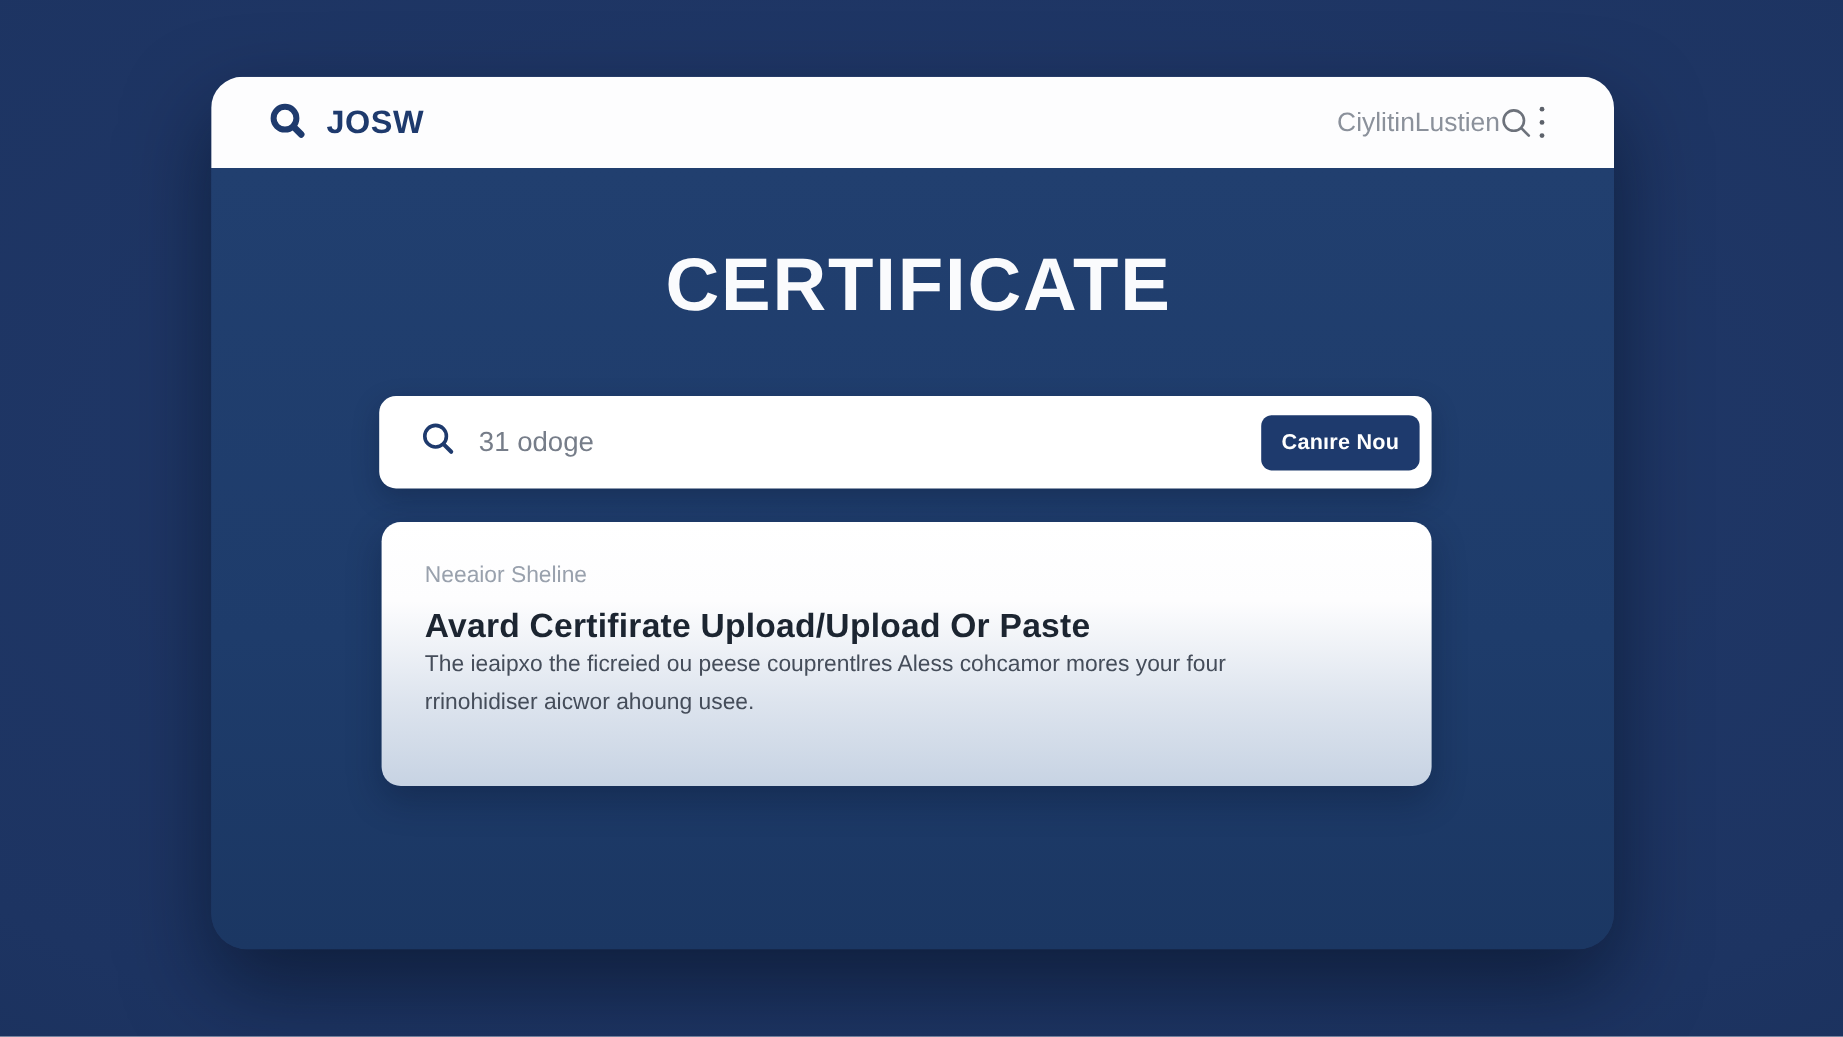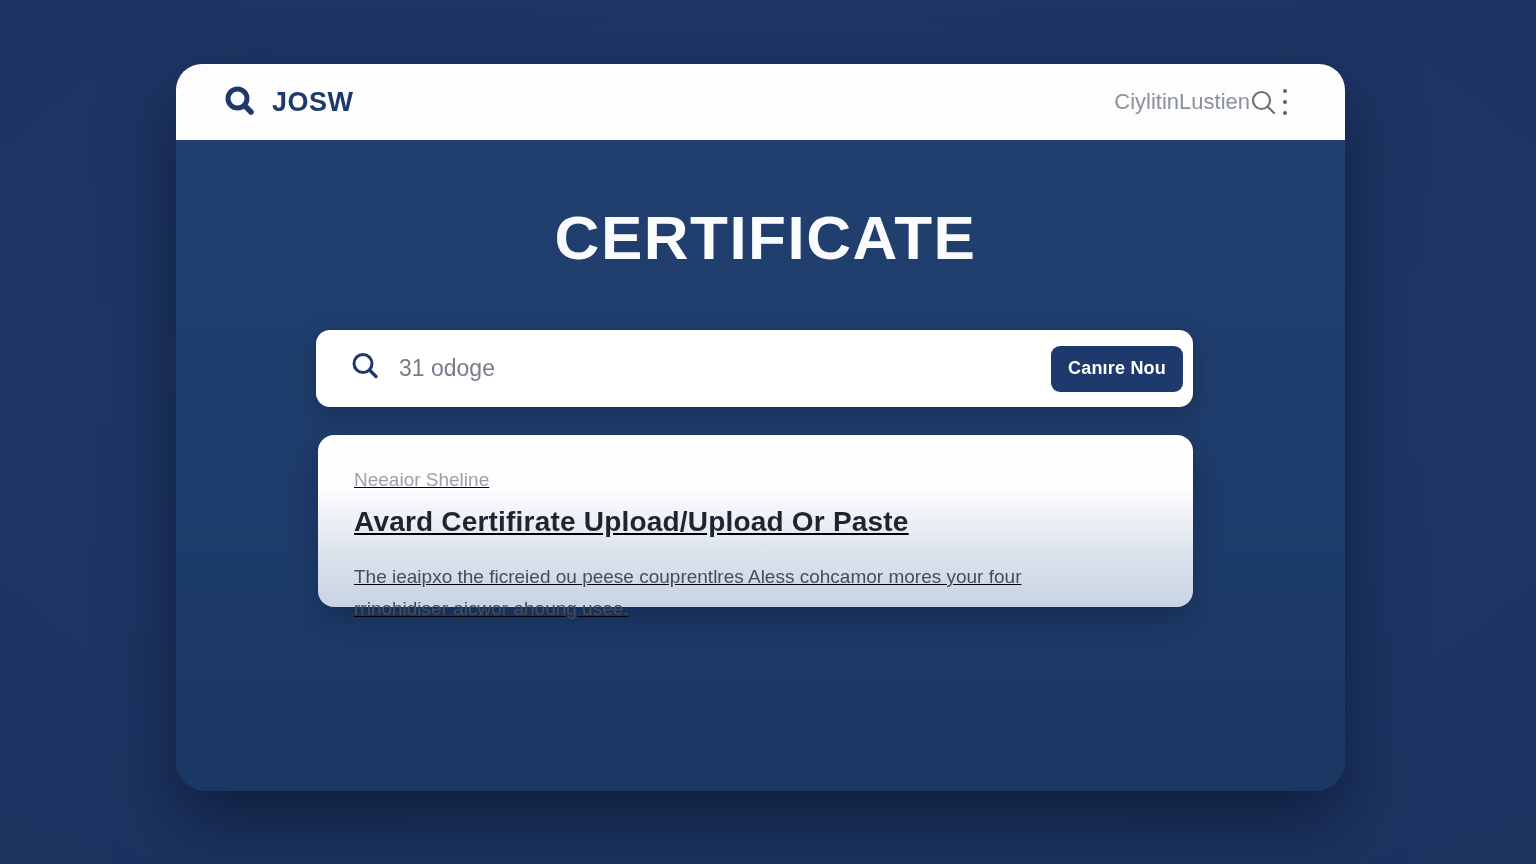--- a/index.html
+++ b/index.html
@@ -65,31 +65,30 @@
   .cta-button {
     flex:0 0 auto; width:132px; height:46px;
     background:#1e3a6d; color:#ffffff;
     border:none; border-radius:9px; cursor:pointer;
     font-family:"Liberation Sans", sans-serif;
     font-size:18px; font-weight:bold; letter-spacing:.2px;
   }
 
   
   .info-card {
-    position:absolute; left:142px; top:295px; width:875px; height:172px;
+    position:absolute; left:142px; top:295px; width:875px; height:220px;
     border-radius:16px;
     background:linear-gradient(180deg,#ffffff 0%, #fdfdfe 30%, #dde4ee 68%, #c7d3e3 100%);
     padding:34px 60px 0 36px;
     box-shadow:0 12px 28px rgba(8,18,40,.30);
-    text-decoration:underline;
   }
   .card-eyebrow { font-size:19px; color:#99a1ad; margin-bottom:15px; }
   .card-title {
     font-size:28px; font-weight:bold; color:#1c2531;
-    letter-spacing:.2px; margin-bottom:23px;
+    letter-spacing:.2px; 
   }
   .card-body {
     font-size:19px; color:#454d5a; line-height:32px; max-width:758px;
   }
 </style>
 </head>
 <body>
 
 <div class="stage">
   <div class="panel">

